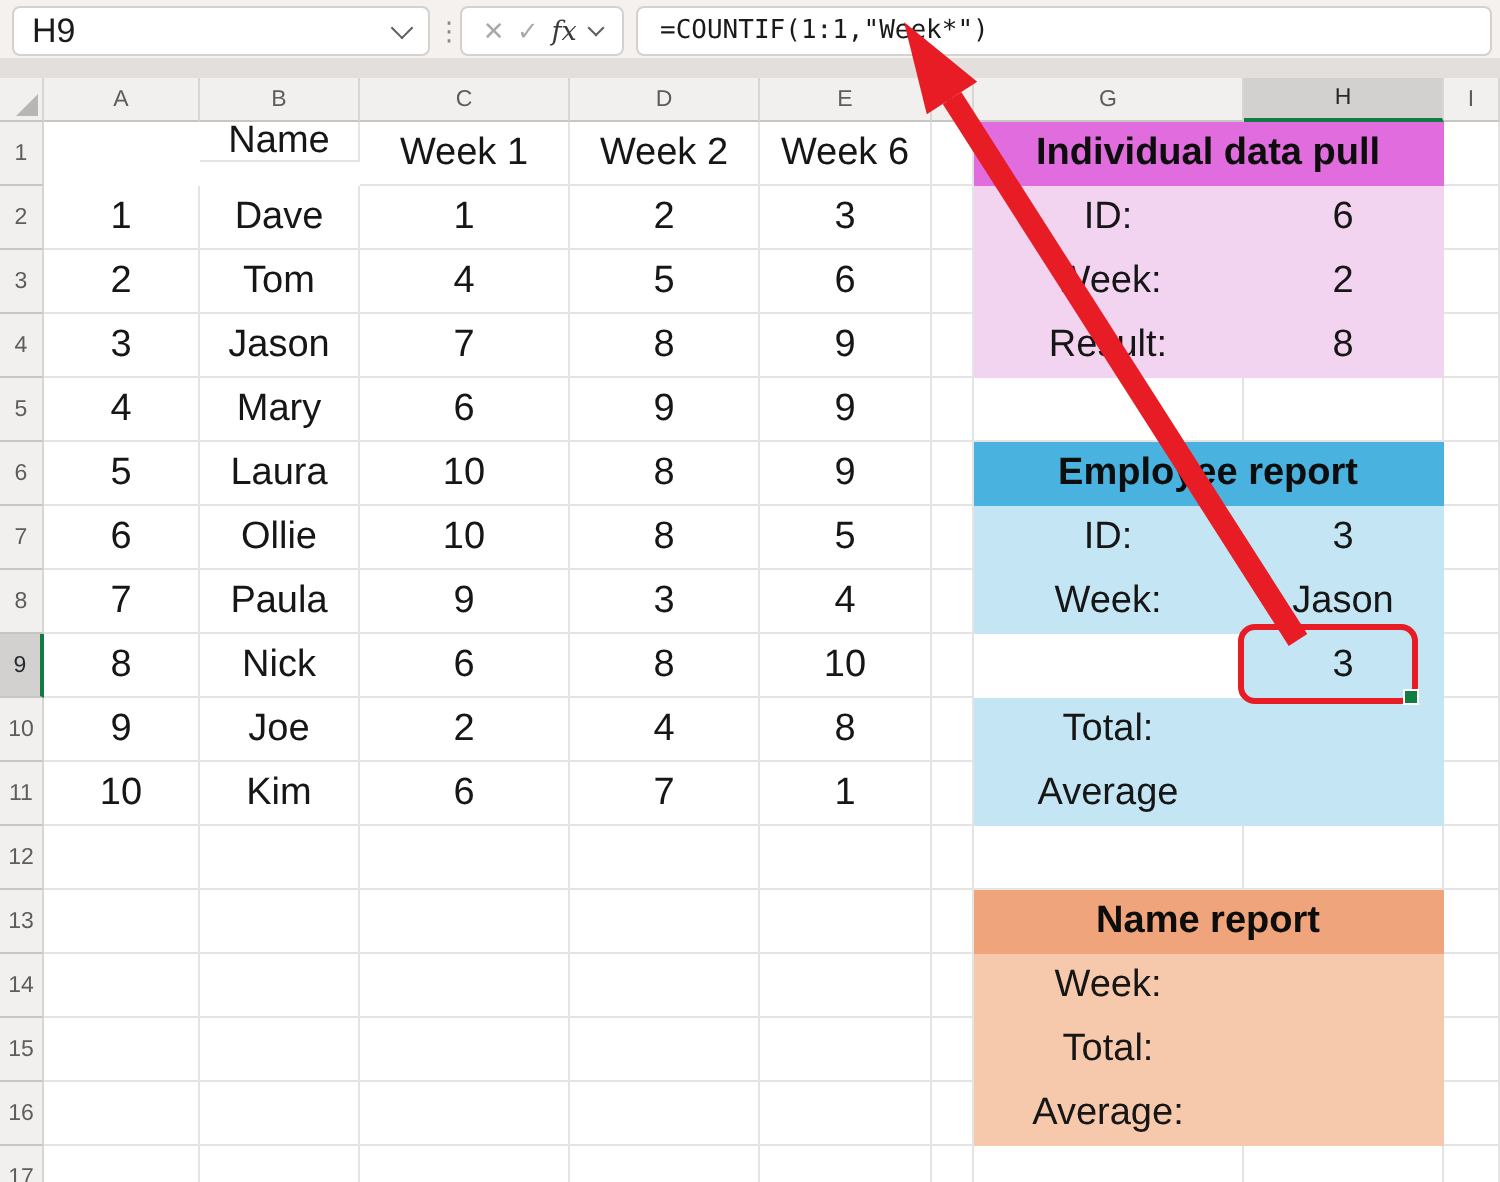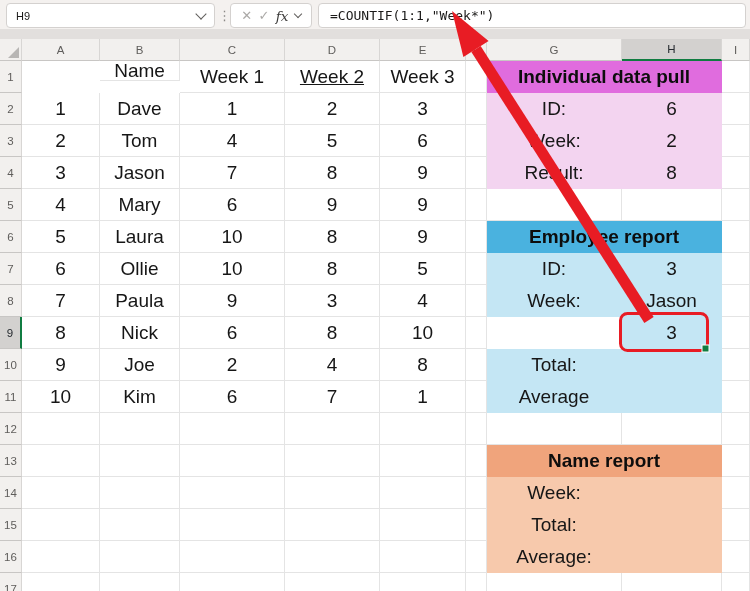--- a/index.html
+++ b/index.html
@@ -5,21 +5,21 @@
   html,body{margin:0;padding:0;}
   body{width:750px;height:591px;overflow:hidden;position:relative;
        font-family:"Liberation Sans",sans-serif;background:#fff;}
 
   
   .topbar{position:absolute;top:0;left:0;width:750px;height:39px;background:#f4f1ef;}
   .substrip{position:absolute;top:29px;left:0;width:750px;height:10px;background:#e2dfdd;}
   .box{position:absolute;top:3px;height:25px;background:#fff;border:1px solid #d4d1cf;
        border-radius:4px;box-sizing:border-box;display:flex;align-items:center;}
   .namebox{left:6px;width:209px;padding:0 9px;justify-content:space-between;
-           font-size:11px;color:#1b1a19;}
+           font-size:17px;color:#1b1a19;}
   .dots{position:absolute;top:3px;left:218px;height:25px;display:flex;align-items:center;
         color:#8a8886;font-size:13px;}
   .fxgroup{left:230px;width:82px;justify-content:space-evenly;padding:0 4px;}
   .icon-x,.icon-check{color:#aba9a7;font-size:13px;line-height:1;}
   .fx{font-family:"DejaVu Serif",serif;font-style:italic;font-size:13.5px;color:#3b3a39;}
   .formulabox{left:318px;width:428px;padding:0 11px;
               font-family:"DejaVu Sans Mono",monospace;font-size:13px;color:#1b1a19;}
   .chev{width:7px;height:7px;border-right:1.5px solid #605e5c;border-bottom:1.5px solid #605e5c;
         transform:rotate(45deg);display:inline-block;margin-top:-3px;}
   .chev.sm{width:5px;height:5px;}
@@ -95,22 +95,22 @@
     <div class="hcell" style="left: 0px; top: 310px; width: 22px; height: 32px;">10</div>
     <div class="hcell" style="left: 0px; top: 342px; width: 22px; height: 32px;">11</div>
     <div class="hcell" style="left: 0px; top: 374px; width: 22px; height: 32px;">12</div>
     <div class="hcell" style="left: 0px; top: 406px; width: 22px; height: 32px;">13</div>
     <div class="hcell" style="left: 0px; top: 438px; width: 22px; height: 32px;">14</div>
     <div class="hcell" style="left: 0px; top: 470px; width: 22px; height: 32px;">15</div>
     <div class="hcell" style="left: 0px; top: 502px; width: 22px; height: 32px;">16</div>
     <div class="hcell" style="left: 0px; top: 534px; width: 22px; height: 32px;">17</div>
     <div class="cell" style="left: 100px; top: 22px; width: 80px; height: 20px;">Name</div>
     <div class="cell" style="left: 180px; top: 22px; width: 105px; height: 32px;">Week 1</div>
-    <div class="cell" style="left: 285px; top: 22px; width: 95px; height: 32px; text-decoration: underline;">Week 2</div>
-    <div class="cell" style="left: 380px; top: 22px; width: 86px; height: 32px;">Week 3</div>
+    <div class="cell" style="left: 285px; top: 22px; width: 95px; height: 32px;">Week 2</div>
+    <div class="cell" style="left: 380px; top: 22px; width: 86px; height: 32px;">Week 6</div>
     <div class="cell" style="left: 466px; top: 22px; width: 21px; height: 32px;"></div>
     <div class="cell filled phead" style="left: 487px; top: 22px; width: 235px; height: 32px; background: rgb(224, 108, 222);">Individual data pull</div>
     <div class="cell" style="left: 722px; top: 22px; width: 28px; height: 32px;"></div>
     <div class="cell" style="left: 22px; top: 54px; width: 78px; height: 32px;">1</div>
     <div class="cell" style="left: 100px; top: 54px; width: 80px; height: 32px;">Dave</div>
     <div class="cell" style="left: 180px; top: 54px; width: 105px; height: 32px;">1</div>
     <div class="cell" style="left: 285px; top: 54px; width: 95px; height: 32px;">2</div>
     <div class="cell" style="left: 380px; top: 54px; width: 86px; height: 32px;">3</div>
     <div class="cell" style="left: 466px; top: 54px; width: 21px; height: 32px;"></div>
     <div class="cell filled" style="left: 487px; top: 54px; width: 135px; height: 32px; background: rgb(243, 212, 240);">ID:</div>

